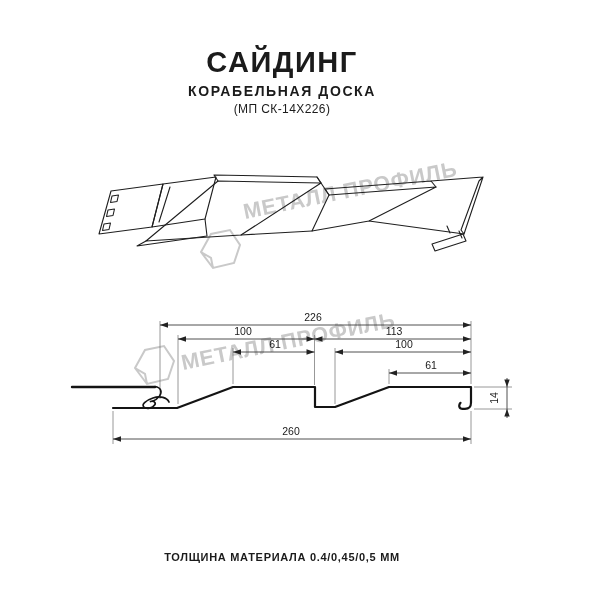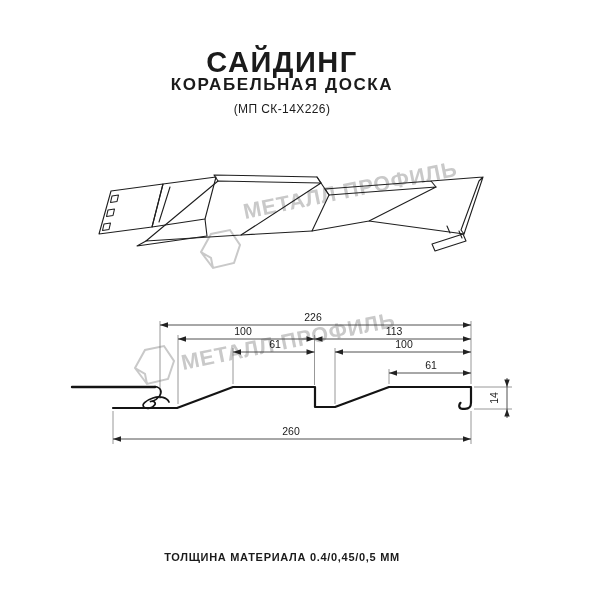--- a/index.html
+++ b/index.html
@@ -1,20 +1,20 @@
 <!DOCTYPE html>
 <html><head>
 <meta charset="utf-8">
 <style>
   html,body{margin:0;padding:0;background:#ffffff;}
   #page{position:relative;width:600px;height:600px;background:#ffffff;overflow:hidden;
         font-family:"Liberation Sans",sans-serif;color:#1b1b1b;}
   .center{position:absolute;left:0;width:564px;text-align:center;}
   #title{top:48px;font-size:29px;font-weight:800;letter-spacing:1.5px;line-height:1;}
-  #subtitle{top:76px;font-size:17px;font-weight:700;letter-spacing:1.6px;line-height:1;}
+  #subtitle{top:84px;font-size:14px;font-weight:700;letter-spacing:1.6px;line-height:1;}
   #code{top:103px;font-size:12px;font-weight:400;letter-spacing:0.4px;line-height:1;}
   #footer{top:552px;font-size:11px;font-weight:700;letter-spacing:0.7px;line-height:1;}
   svg{position:absolute;left:0;top:0;}
   .wm-text{font-size:21.5px;font-weight:700;letter-spacing:0.8px;}
   .dim-label{font-size:10.5px;fill:#1a1a1a;}
   .ext{stroke:#7d7d7d;stroke-width:0.8;}
   .dim{stroke:#3c3c3c;stroke-width:0.9;}
   .arr{fill:#222;stroke:none;}
   .sketch{stroke:#1f1f1f;stroke-width:1.1;fill:none;stroke-linejoin:round;stroke-linecap:round;}
   .profile{stroke:#141414;fill:none;stroke-linejoin:round;stroke-linecap:round;}

